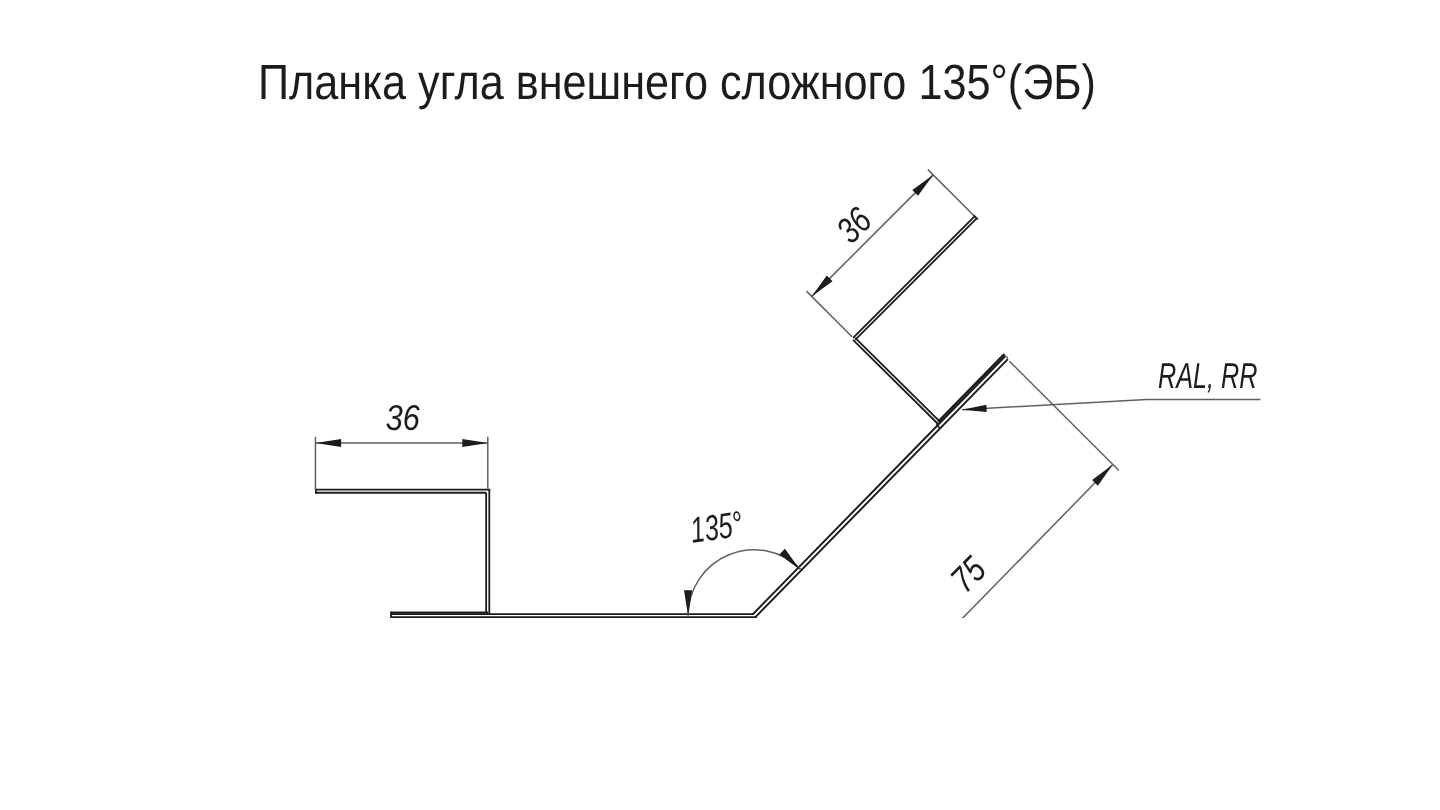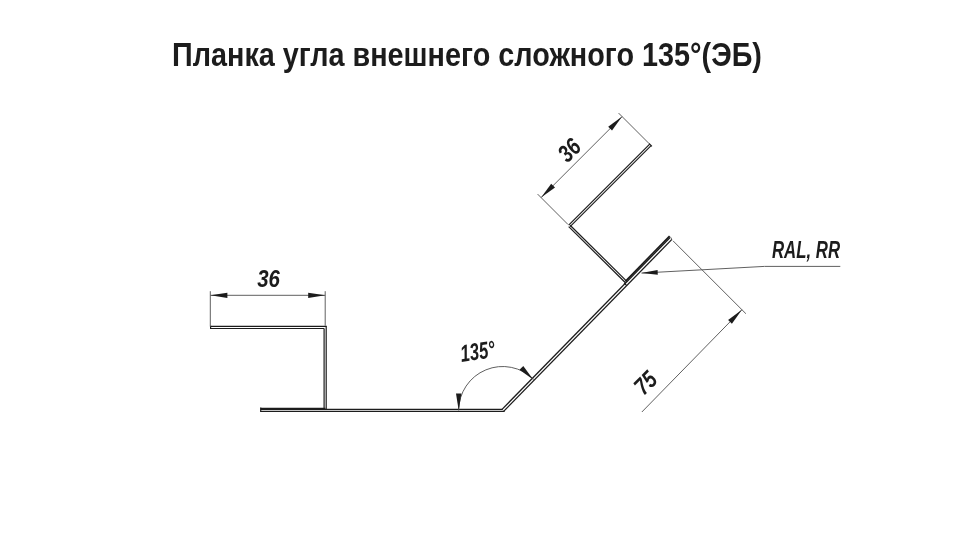--- a/index.html
+++ b/index.html
@@ -1,17 +1,17 @@
 <!DOCTYPE html>
 <html><head>
 <meta charset="utf-8">
 <style>
   html,body{margin:0;padding:0;background:#ffffff;}
   .page{position:relative;width:960px;height:412px;background:#be185d;overflow:hidden;
-        font-family:"Liberation Sans",sans-serif;font-weight:bold;}
+        font-family:"Liberation Sans",sans-serif;}
   svg{position:absolute;left:0;top:0;}
   text{fill:#1c1c1c;}
 </style>
 </head>
 <body>
 <div class="page">
 <svg width="960" height="540" viewBox="0 0 960 540">
 
   <rect x="0" y="0" width="960" height="540" fill="#ffffff"></rect>
 

